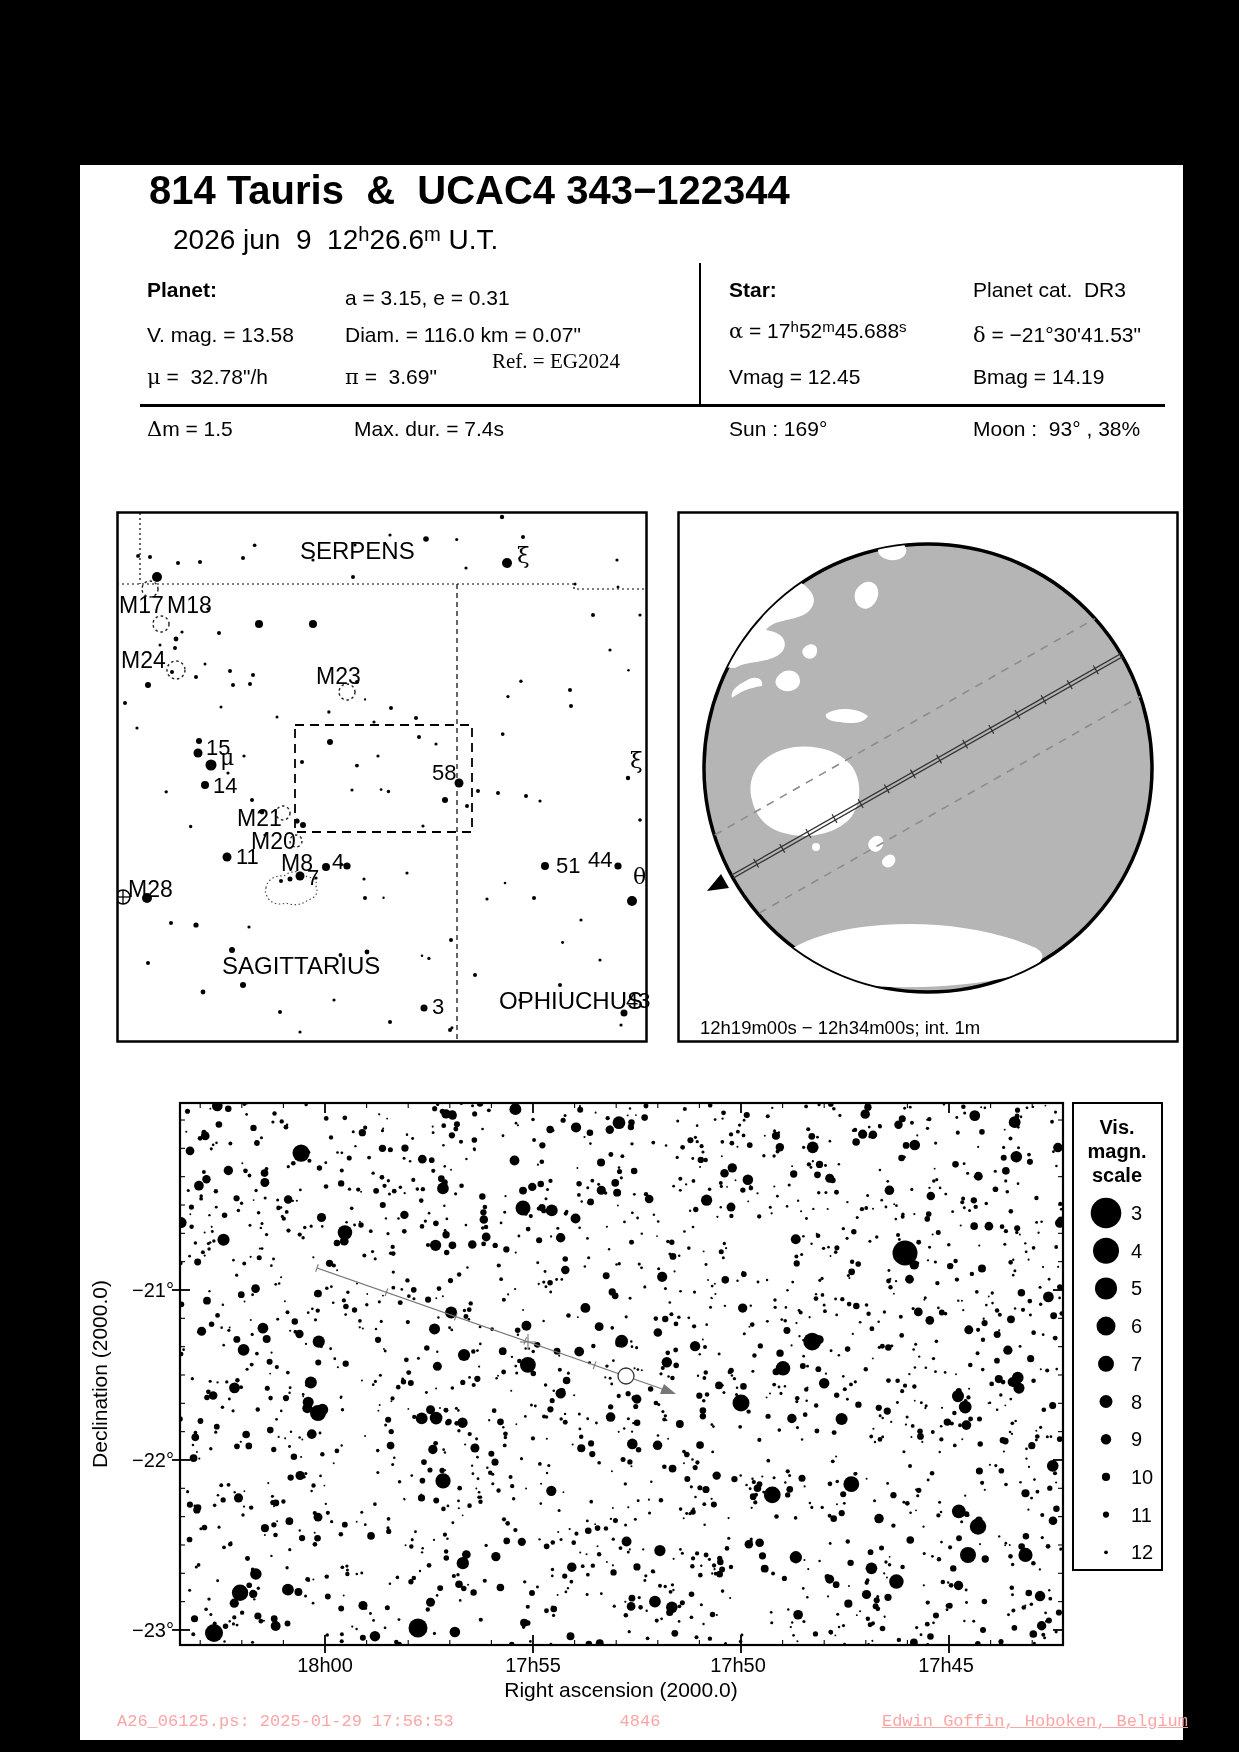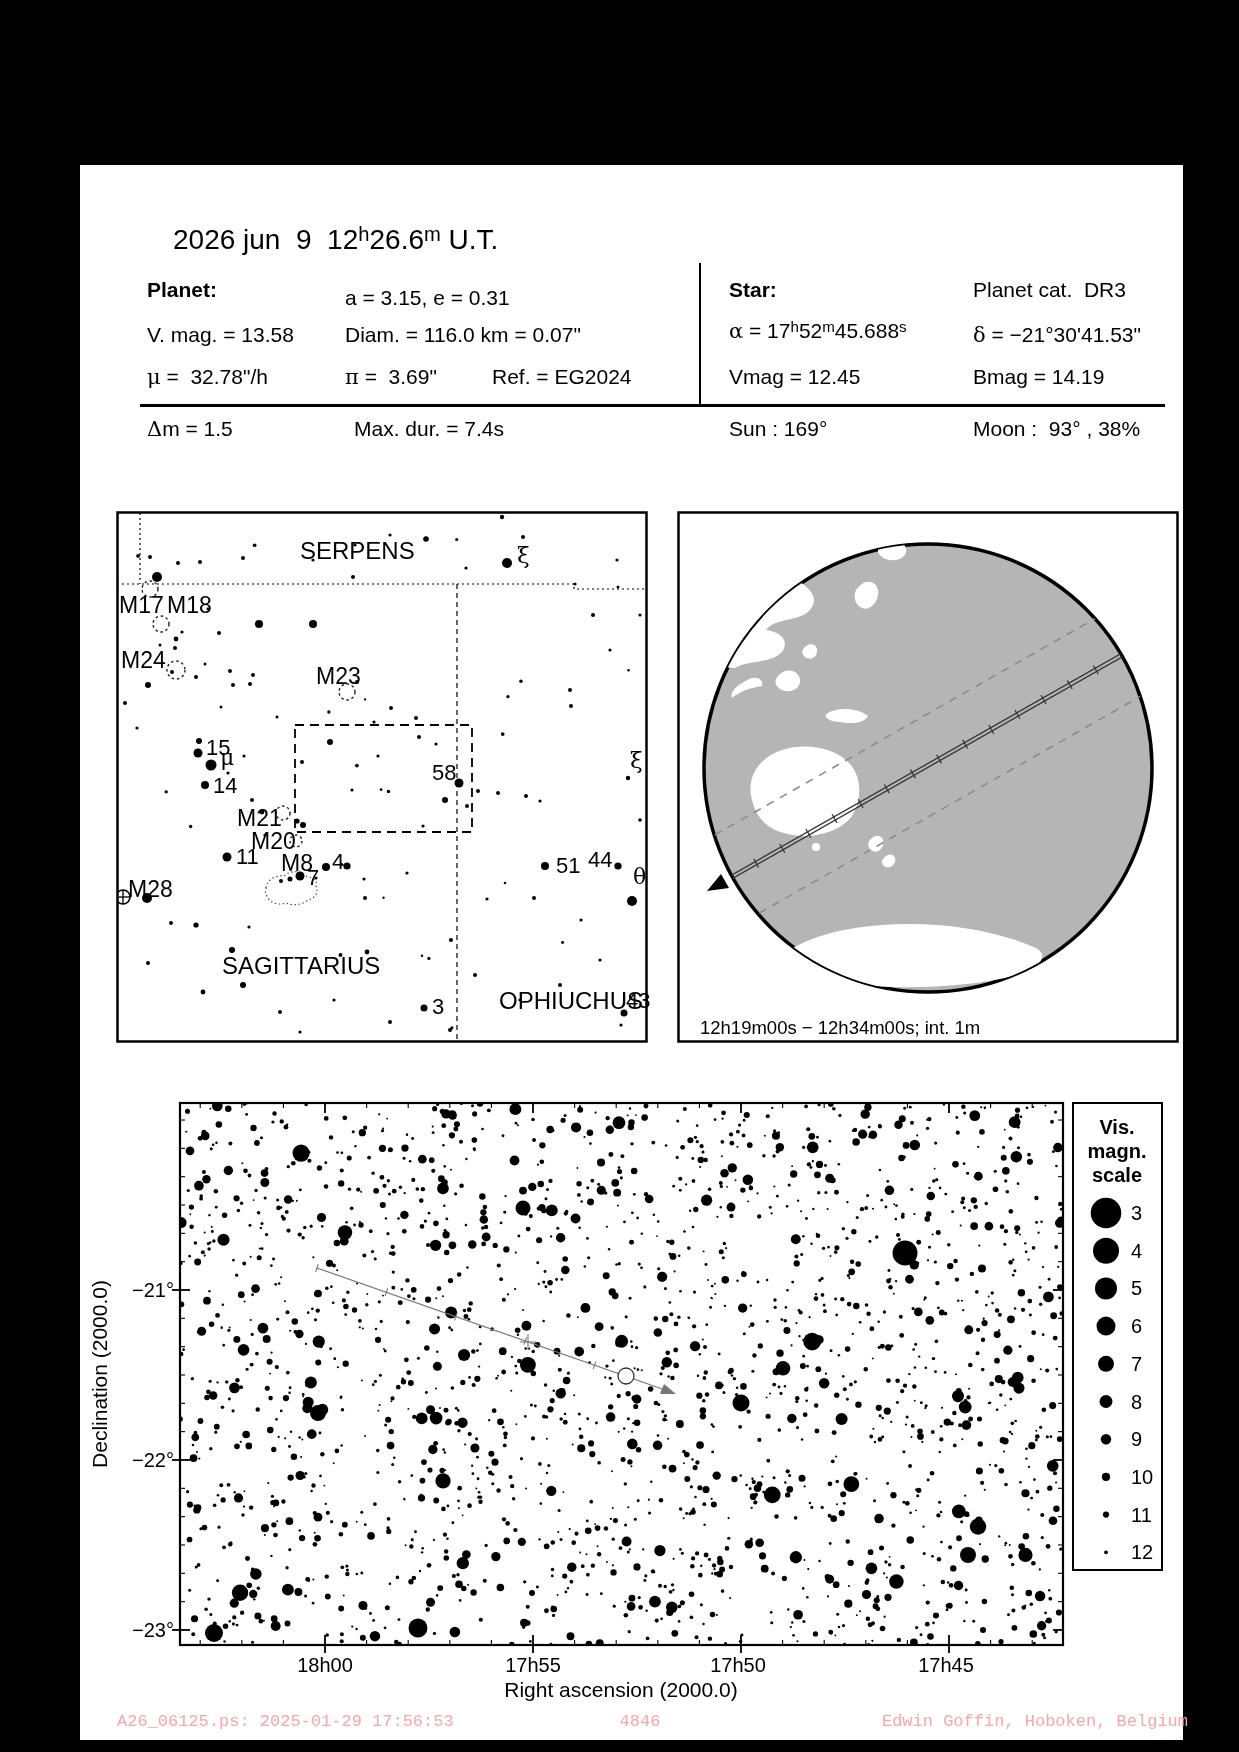--- a/index.html
+++ b/index.html
@@ -19,35 +19,36 @@
   svg{position:absolute;left:0;top:0;}
   svg text{font-family:"Liberation Sans",sans-serif;fill:#000;}
   svg text.gk{font-family:"DejaVu Serif",serif;}
 </style>
 </head>
 <body>
 
 <div class="canvas">
   <div class="page"></div>
 
+  <div class="abs title" style="left:149px;top:168px;">814 Tauris  &amp;  UCAC4 343−122344</div>
   <div class="abs subtitle" style="left:173px;top:224px;"><span>2026 jun  9  12</span><span class="sup">h</span><span>26.6</span><span class="sup">m</span><span> U.T.</span></div>
 
   <div class="abs cell hdr" style="left:147px;top:277px;">Planet:</div>
   <div class="abs cell" style="left:345px;top:277px;margin-top:8px;">a = 3.15, e = 0.31</div>
   <div class="abs cell hdr" style="left:729px;top:277px;">Star:</div>
   <div class="abs cell" style="left:973px;top:277px;">Planet cat.  DR3</div>
 
   <div class="abs cell" style="left:147px;top:322px;">V. mag. = 13.58</div>
   <div class="abs cell" style="left:345px;top:322px;">Diam. = 116.0 km = 0.07"</div>
   <div class="abs cell" style="left:729px;top:318px;text-align:right;"><span class="greek">α</span><span> = 17</span><span class="sup">h</span><span>52</span><span class="sup">m</span><span>45.688</span><span class="sup">s</span></div>
   <div class="abs cell" style="left:973px;top:322px;"><span class="greek">δ</span><span> = −21°30'41.53"</span></div>
 
   <div class="abs cell" style="left:147px;top:364px;"><span class="greek">μ</span><span> =  32.78"/h</span></div>
   <div class="abs cell" style="left:345px;top:364px;"><span class="greek">π</span><span> =  3.69"</span></div>
-  <div class="abs cell" style="left:492px;top:364px;">Ref. = EG2024</div>
+  <div class="abs cell" style="left:492px;top:348px;font-family:Liberation Serif, serif;">Ref. = EG2024</div>
   <div class="abs cell" style="left:729px;top:364px;">Vmag = 12.45</div>
   <div class="abs cell" style="left:973px;top:364px;">Bmag = 14.19</div>
 
   <div class="vline" style="left:699px;top:263px;height:143px;"></div>
   <div class="thickline" style="left:140px;top:404px;width:1025px;"></div>
 
   <div class="abs cell" style="left:147px;top:416px;"><span class="greek">Δ</span><span>m = 1.5</span></div>
   <div class="abs cell" style="left:354px;top:416px;">Max. dur. = 7.4s</div>
   <div class="abs cell" style="left:729px;top:416px;">Sun : 169°</div>
   <div class="abs cell" style="left:973px;top:416px;">Moon :  93° , 38%</div>
@@ -2386,14 +2387,14 @@
         <text x="1131" y="1483.9" font-size="20">10</text>
         <circle cx="1106" cy="1514.6" r="3.1" fill="#000"></circle>
         <text x="1131" y="1521.6" font-size="20">11</text>
         <circle cx="1106" cy="1552.3" r="1.9" fill="#000"></circle>
         <text x="1131" y="1559.3" font-size="20">12</text>
       </g>
     </svg>
 
   <div class="abs footer" style="left:117px;top:1712px;">A26_06125.ps: 2025-01-29 17:56:53</div>
   <div class="abs footer" style="left:560px;top:1712px;width:160px;text-align:center;">4846</div>
-  <div class="abs footer" style="right:51px;top:1712px;">Edwin Goffin, Hoboken, Belgium</div>
+  <div class="abs footer" style="right:51px;top:1712px;text-decoration:underline;">Edwin Goffin, Hoboken, Belgium</div>
 </div>
 
 </body></html>

